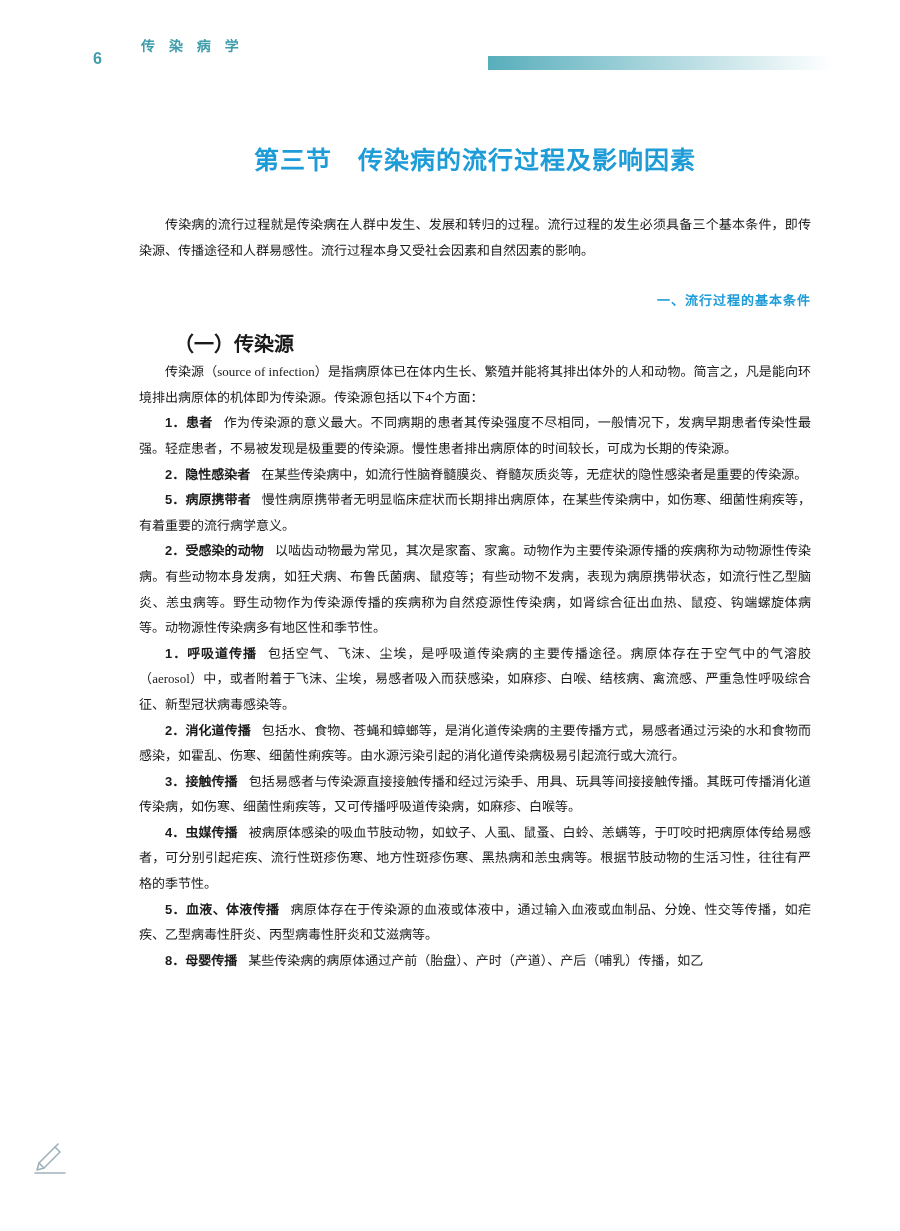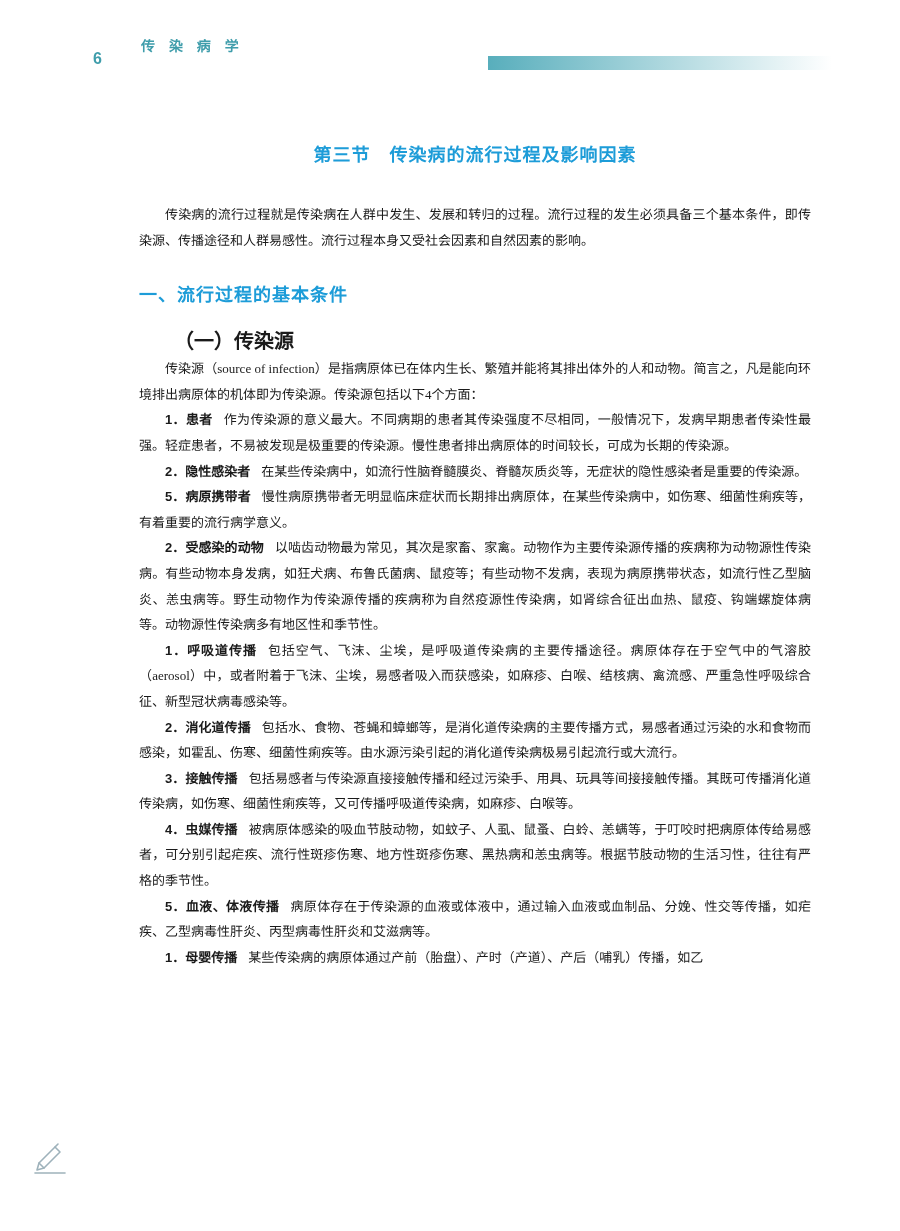--- a/index.html
+++ b/index.html
@@ -33,38 +33,38 @@
     background: linear-gradient(to right, var(--band_teal, #58aebc), rgba(255,255,255,0));
   }
 
   
   .content { width: 672px; margin-left: 139px; }
 
   .chapter-title {
     margin-top: 64px;
     text-align: center;
     font-family: "Liberation Sans", "DejaVu Sans", sans-serif;
-    font-size: 18px; font-weight: bold;
+    font-size: 25px; font-weight: bold;
     letter-spacing: 1px;
     color: var(--accent_blue, #1d9cd8);
   }
 
   .para {
     font-size: 13px;
     line-height: 25.6px;
     text-align: justify;
     text-indent: 2em;
   }
   .intro { margin-top: 36px; }
 
   .section-heading {
     margin: 27px 0 20px;
-    text-align: left;
+    text-align: right;
     font-family: "Liberation Sans", "DejaVu Sans", sans-serif;
-    font-size: 18px; font-weight: bold;
+    font-size: 13px; font-weight: bold;
     letter-spacing: 1px;
     color: var(--accent_blue, #1d9cd8);
   }
 
   .part-heading {
     font-family: "Liberation Sans", "DejaVu Sans", sans-serif;
     font-size: 20px; font-weight: bold;
     text-indent: 1.75em;
     line-height: 30px;
     margin-top: 6px;
@@ -128,21 +128,21 @@
   <p class="para">
     <span class="item-label">3．接触传播</span><span>包括易感者与传染源直接接触传播和经过污染手、用具、玩具等间接接触传播。其既可传播消化道传染病，如伤寒、细菌性痢疾等，又可传播呼吸道传染病，如麻疹、白喉等。</span>
   </p>
   <p class="para">
     <span class="item-label">4．虫媒传播</span><span>被病原体感染的吸血节肢动物，如蚊子、人虱、鼠蚤、白蛉、恙螨等，于叮咬时把病原体传给易感者，可分别引起疟疾、流行性斑疹伤寒、地方性斑疹伤寒、黑热病和恙虫病等。根据节肢动物的生活习性，往往有严格的季节性。</span>
   </p>
   <p class="para">
     <span class="item-label">5．血液、体液传播</span><span>病原体存在于传染源的血液或体液中，通过输入血液或血制品、分娩、性交等传播，如疟疾、乙型病毒性肝炎、丙型病毒性肝炎和艾滋病等。</span>
   </p>
   <p class="para">
-    <span class="item-label">1．母婴传播</span><span>某些传染病的病原体通过产前（胎盘）、产时（产道）、产后（哺乳）传播，如乙</span>
+    <span class="item-label">8．母婴传播</span><span>某些传染病的病原体通过产前（胎盘）、产时（产道）、产后（哺乳）传播，如乙</span>
   </p>
 
 </main>
 
 <div class="note-icon">
   <svg viewBox="0 0 40 40" xmlns="http://www.w3.org/2000/svg" aria-hidden="true">
     <g fill="none" stroke="currentColor" stroke-width="1.6" stroke-linecap="round" stroke-linejoin="round">
       <path d="M9 27 L25 11 L30 16 L14 32 Z"></path>
       <path d="M9 27 L7 34 L14 32"></path>
       <path d="M25 11 L28 8"></path>

